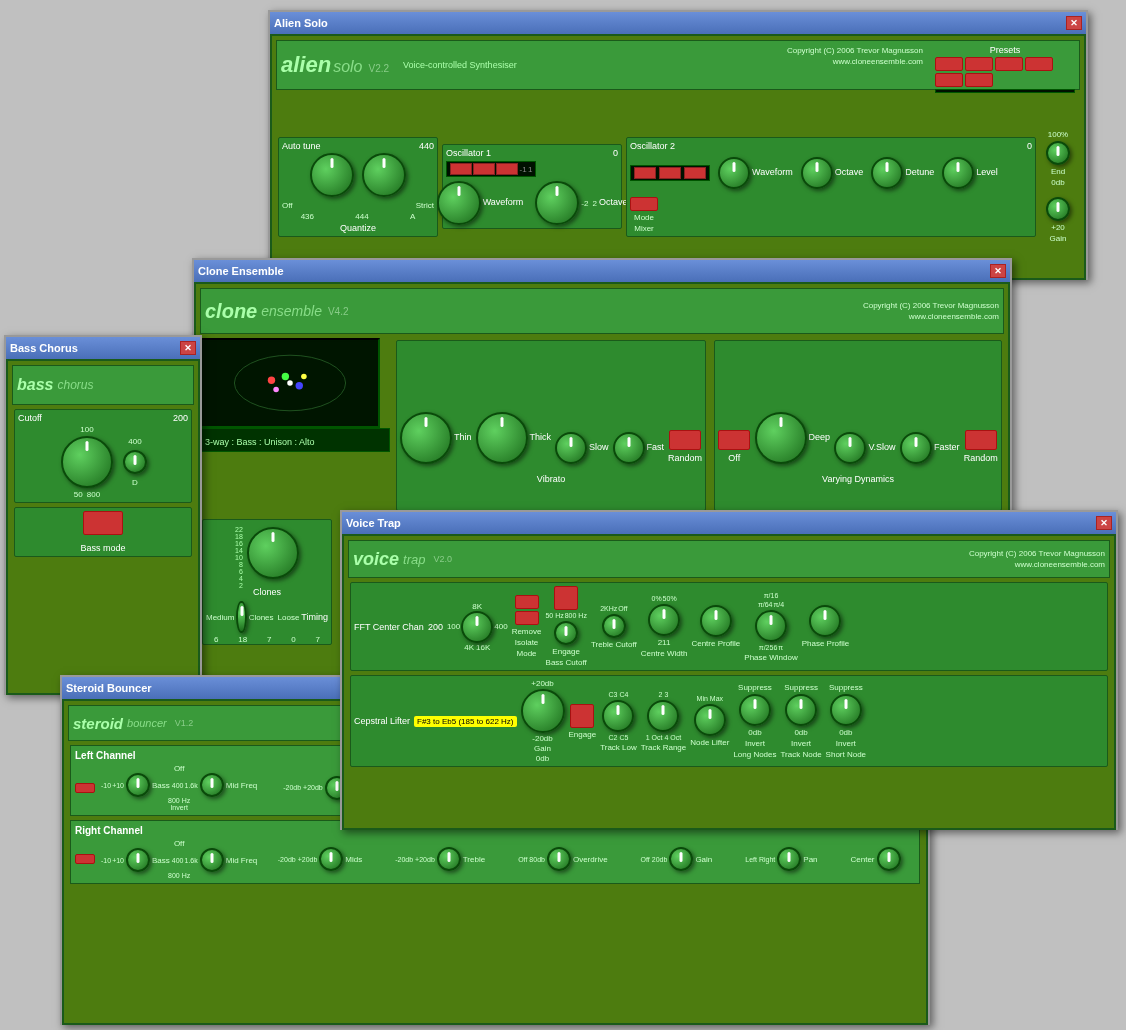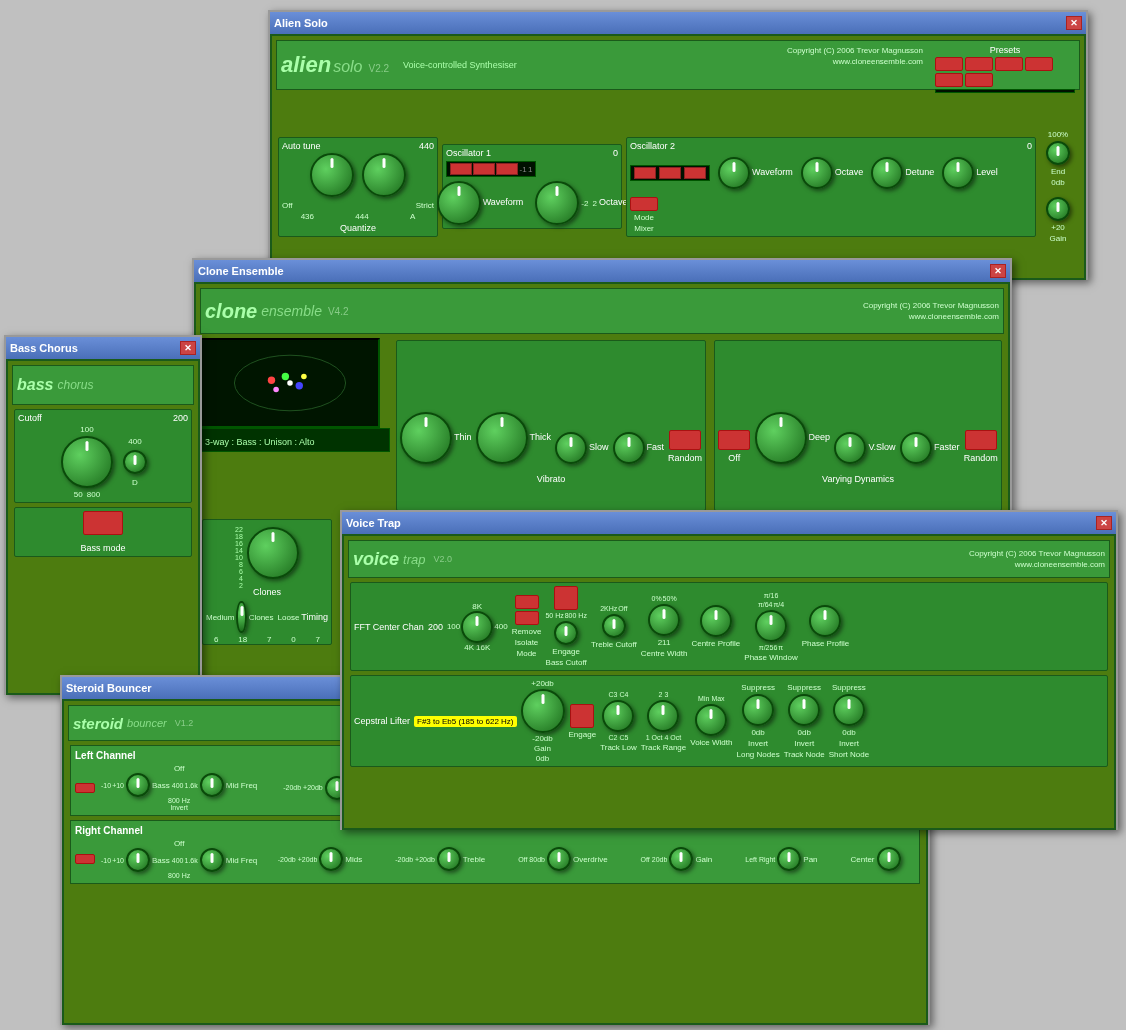--- a/index.html
+++ b/index.html
@@ -935,21 +935,21 @@
           </div>
           <span class="tiny-text">Track Range</span>
         </div>
 
         <div class="flex-col">
           <div class="flex-row" style="gap:2px; font-size:7px; color:#ccffcc;">
             <span>Min</span>
             <span>Max</span>
           </div>
           <div class="knob"></div>
-          <span class="tiny-text">Voice Width</span>
+          <span class="tiny-text">Node Lifter</span>
         </div>
 
         <div class="flex-col">
           <span class="tiny-text">Suppress</span>
           <div class="knob"></div>
           <span class="tiny-text">0db</span>
           <span class="tiny-text">Invert</span>
           <span class="tiny-text">Long Nodes</span>
         </div>
 

